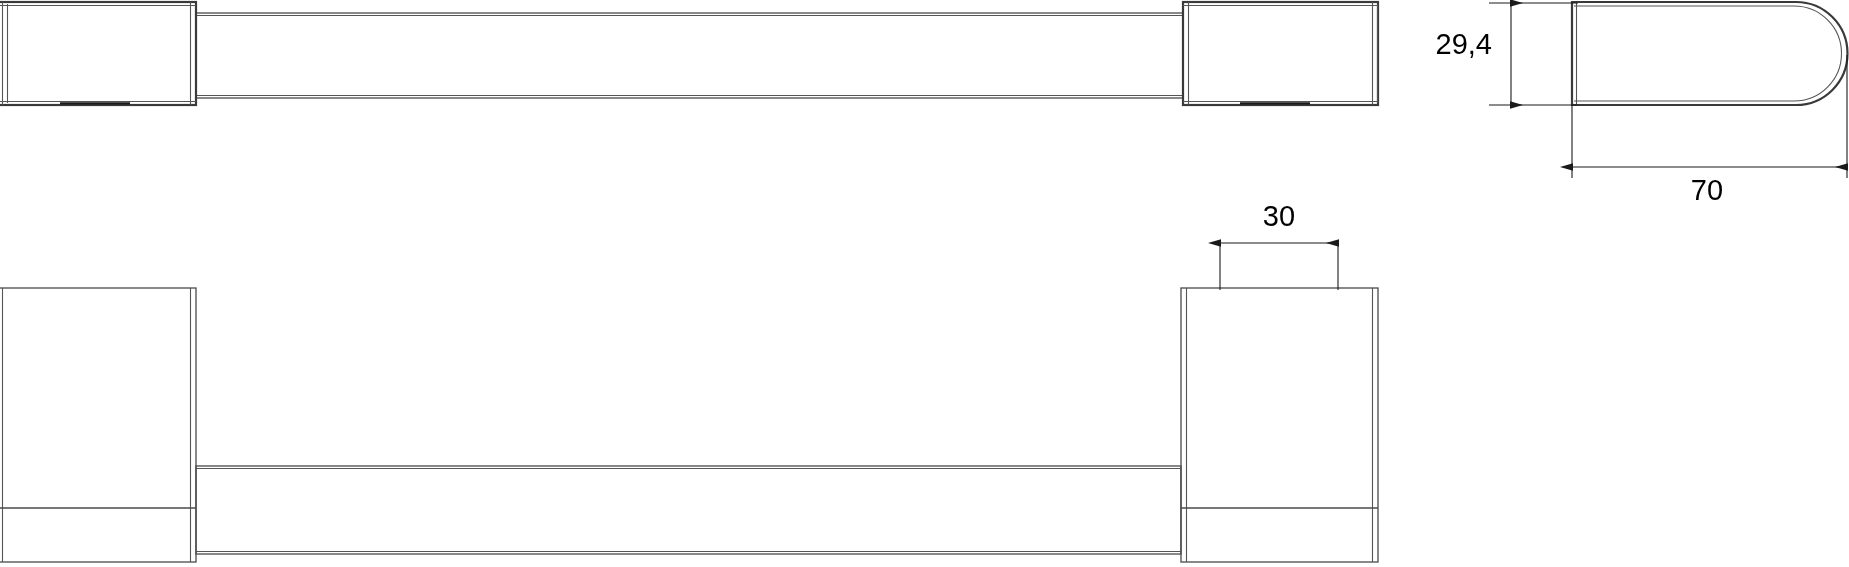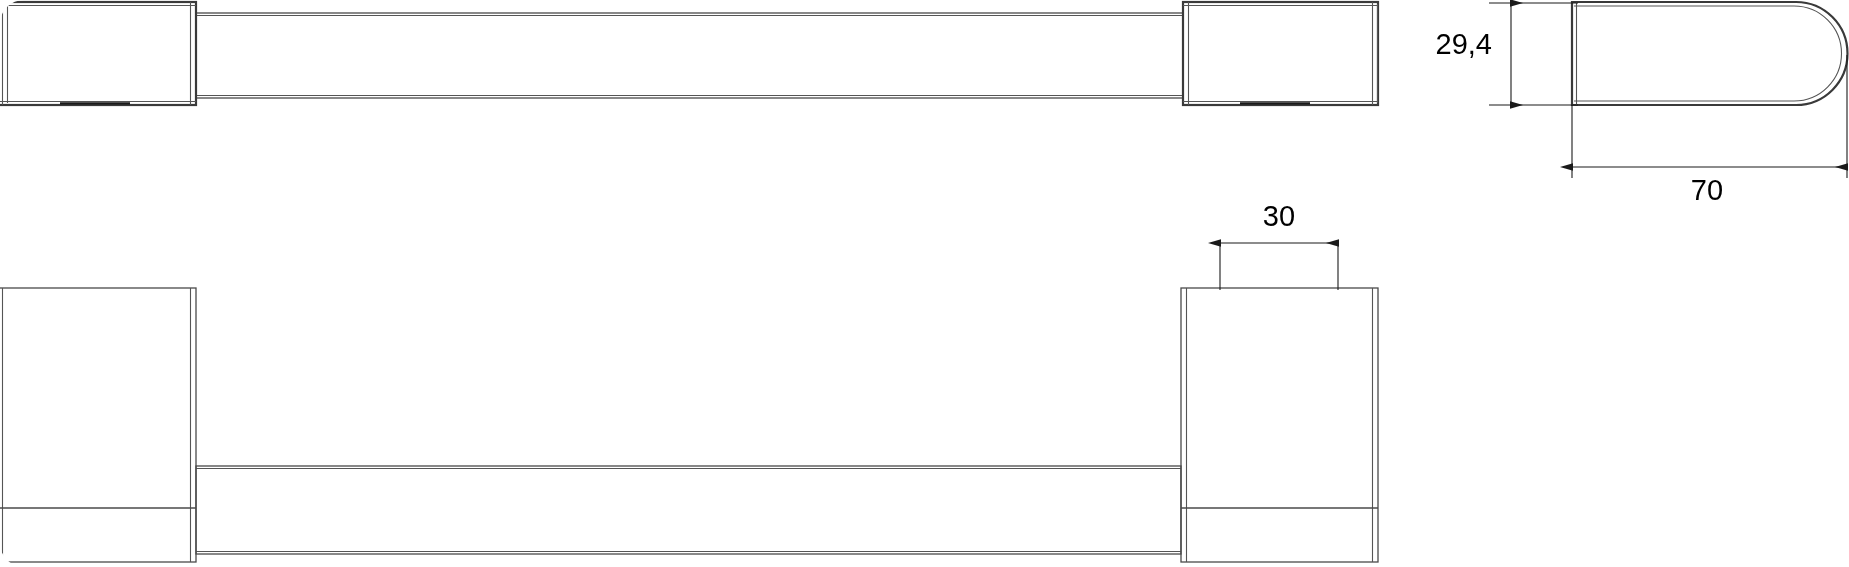--- a/index.html
+++ b/index.html
@@ -10,21 +10,20 @@
   }
   body {
     font-family: "Liberation Sans", sans-serif;
   }
   #drawing-root {
     position: relative;
     width: 1849px;
     height: 567px;
     background: #ffffff;
     overflow: hidden;
-    border-radius: 24px;
   }
   #drawing-svg {
     position: absolute;
     left: 0;
     top: 0;
     width: 1849px;
     height: 567px;
     display: block;
   }
   .dim-text {

